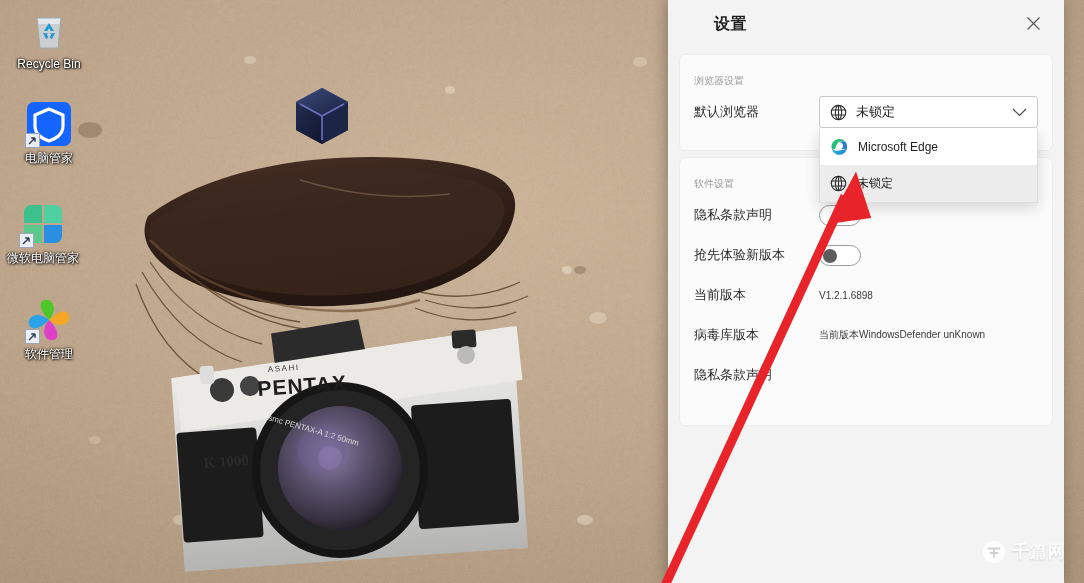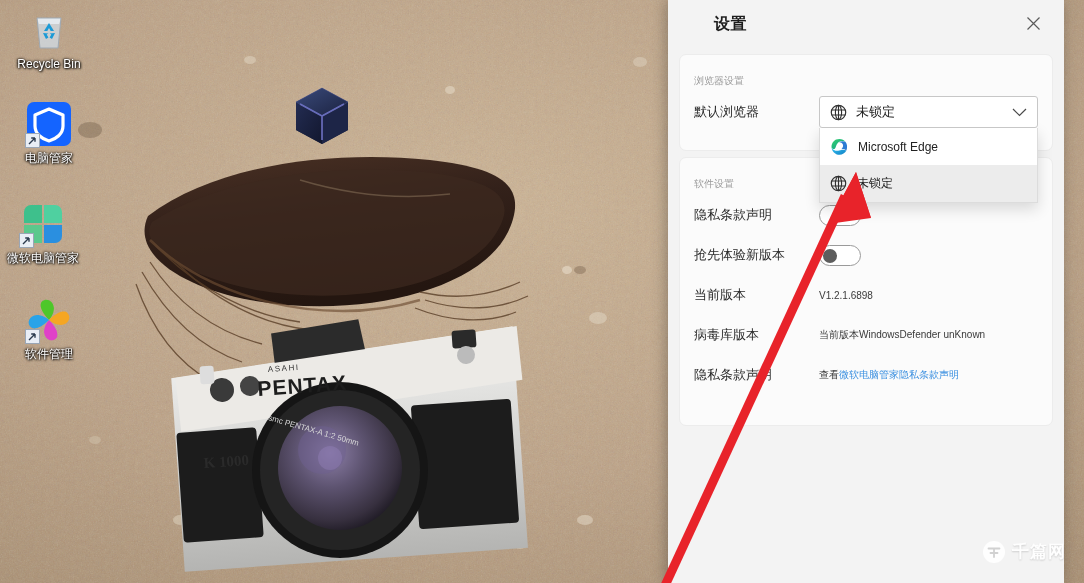--- a/index.html
+++ b/index.html
@@ -476,21 +476,20 @@
           <div class="rvalue">V1.2.1.6898</div>
         </div>
 
         <div class="row">
           <div class="rlabel">病毒库版本</div>
           <div class="rvalue">当前版本WindowsDefender unKnown</div>
         </div>
 
         <div class="row">
           <div class="rlabel">隐私条款声明</div>
-          <div class="rvalue"><span>查看</span><span class="link">微软电脑管家隐私条款声明</span></div>
         </div>
       </div>
 
     </div>
   </div>
 
   <svg id="red-arrow" viewBox="0 0 1084 583">
     <g>
       <path d="M663 590 L845 196" stroke="#e8232a" stroke-width="9" stroke-linecap="butt" fill="none"></path>
       <polygon points="856,172 871,218 849,209 828,224" fill="#e8232a"></polygon>

